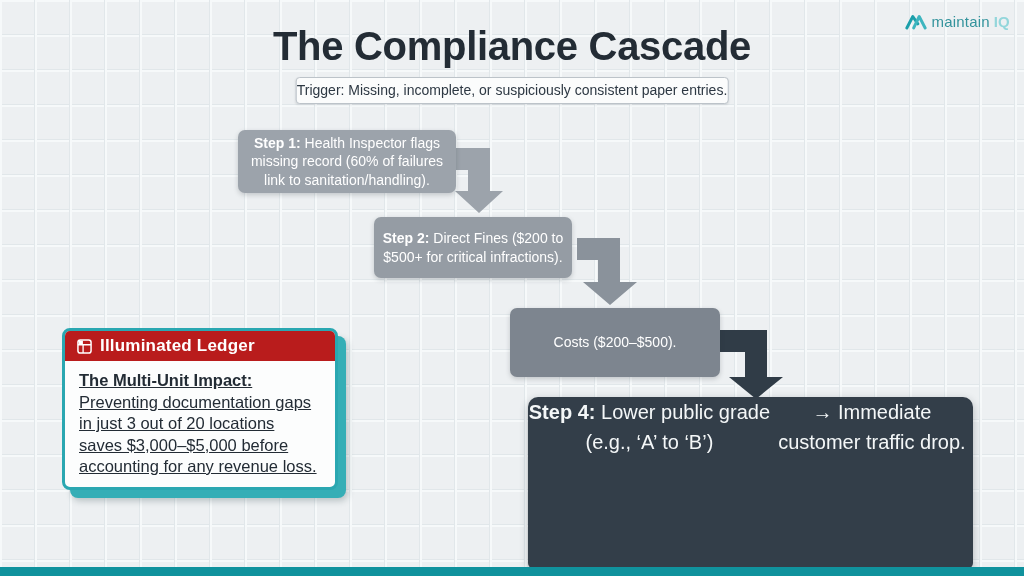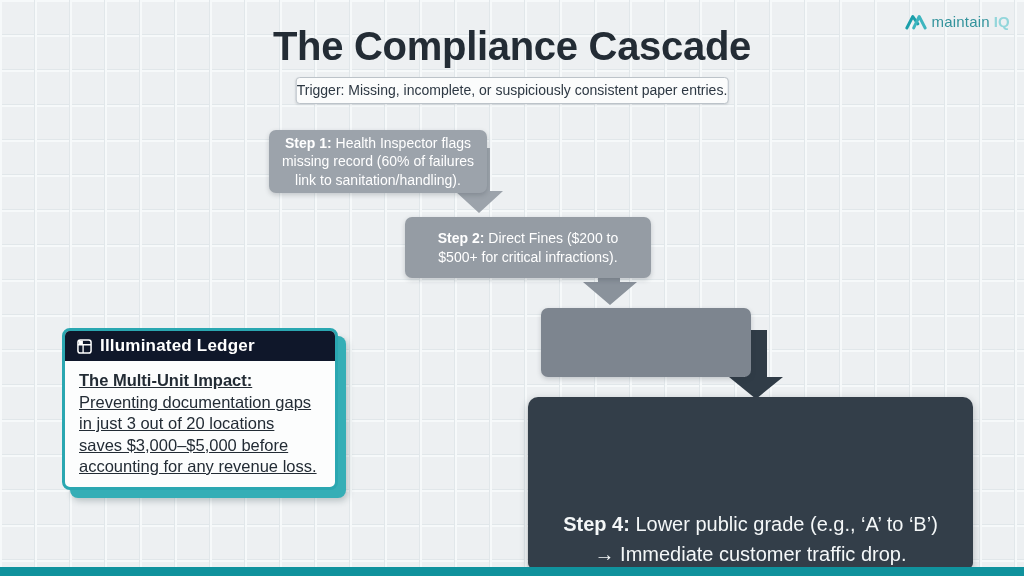--- a/index.html
+++ b/index.html
@@ -30,44 +30,44 @@
     background:#fbfcfc;border:1px solid #bcc3c9;border-radius:4px;
     font-size:14px;color:#2d3843;white-space:nowrap;
     box-shadow:0 1px 2px rgba(30,40,50,.10);
   }
   
   .arrows{position:absolute;left:0;top:0;width:1024px;height:576px;}
   
   .step{
     position:absolute;display:flex;flex-direction:column;justify-content:center;
     color:#fff;text-align:center;font-size:14px;line-height:18.5px;
-    border-radius:7px;box-shadow:0 2px 5px rgba(40,50,60,.22);margin-left:31px;
+    border-radius:7px;box-shadow:0 2px 5px rgba(40,50,60,.22);
   }
   .step b{font-weight:700;}
   .step1{left:238px;top:130px;width:218px;height:63px;background:#9ca3ab;}
-  .step2{left:374px;top:217px;width:246px;height:61px;background:#959ca4;}
+  .step2{left:374px;top:217px;width:198px;height:61px;background:#959ca4;}
   .step3{left:510px;top:308px;width:210px;height:69px;background:#7d858f;}
   .step4{
     position:absolute;left:528px;top:397px;width:445px;height:172px;
     background:#333e49;border-radius:10px 10px 6px 6px;
-    display:flex;flex-direction:column;justify-content:flex-end;
-    padding-top:15px;box-sizing:border-box;
+    display:flex;flex-direction:row;justify-content:flex-end;
+    padding-top:0;box-sizing:border-box;
     color:#f4f7f8;text-align:center;font-size:20px;line-height:30px;
     box-shadow:0 3px 8px rgba(30,40,50,.30);
   }
   .step4 b{font-weight:700;}
   
   .callout{
     position:absolute;left:62px;top:328px;width:276px;height:162px;
     box-sizing:border-box;border:3px solid #2aa7b1;border-radius:8px;
     background:#fcfdfd;overflow:hidden;
     box-shadow:8px 8px 0 #35aeb6, 10px 11px 6px rgba(30,60,65,.25);
   }
   .callout-header{
-    height:30px;background:#0f172a;display:flex;align-items:center;gap:8px;
+    height:30px;background:#b91c1c;display:flex;align-items:center;gap:8px;
     padding:0 0 0 12px;color:#ffffff;font-size:17px;font-weight:700;letter-spacing:.2px;
   }
   .callout-body{
     padding:9px 14px 0;font-size:16.5px;line-height:21.5px;color:#232c35;text-decoration:underline;
   }
   .callout-heading{font-weight:700;}
   
   .bottom-bar{position:absolute;left:0;bottom:0;width:100%;height:9px;background:#10929d;z-index:5;}
 </style>
 </head>
@@ -99,20 +99,21 @@
     <div>missing record (60% of failures</div>
     <div>link to sanitation/handling).</div>
   </div>
 
   <div class="step step2">
     <div><b>Step 2:</b><span> Direct Fines ($200 to</span></div>
     <div>$500+ for critical infractions).</div>
   </div>
 
   <div class="step step3">
+    <div>Costs ($200–$500).</div>
   </div>
 
   <div class="step4">
     <div><b>Step 4:</b><span> Lower public grade (e.g., ‘A’ to ‘B’)</span></div>
     <div>→ Immediate customer traffic drop.</div>
   </div>
 
   <div class="callout">
     <div class="callout-header">
       <svg width="15" height="15" viewBox="0 0 16 16">

